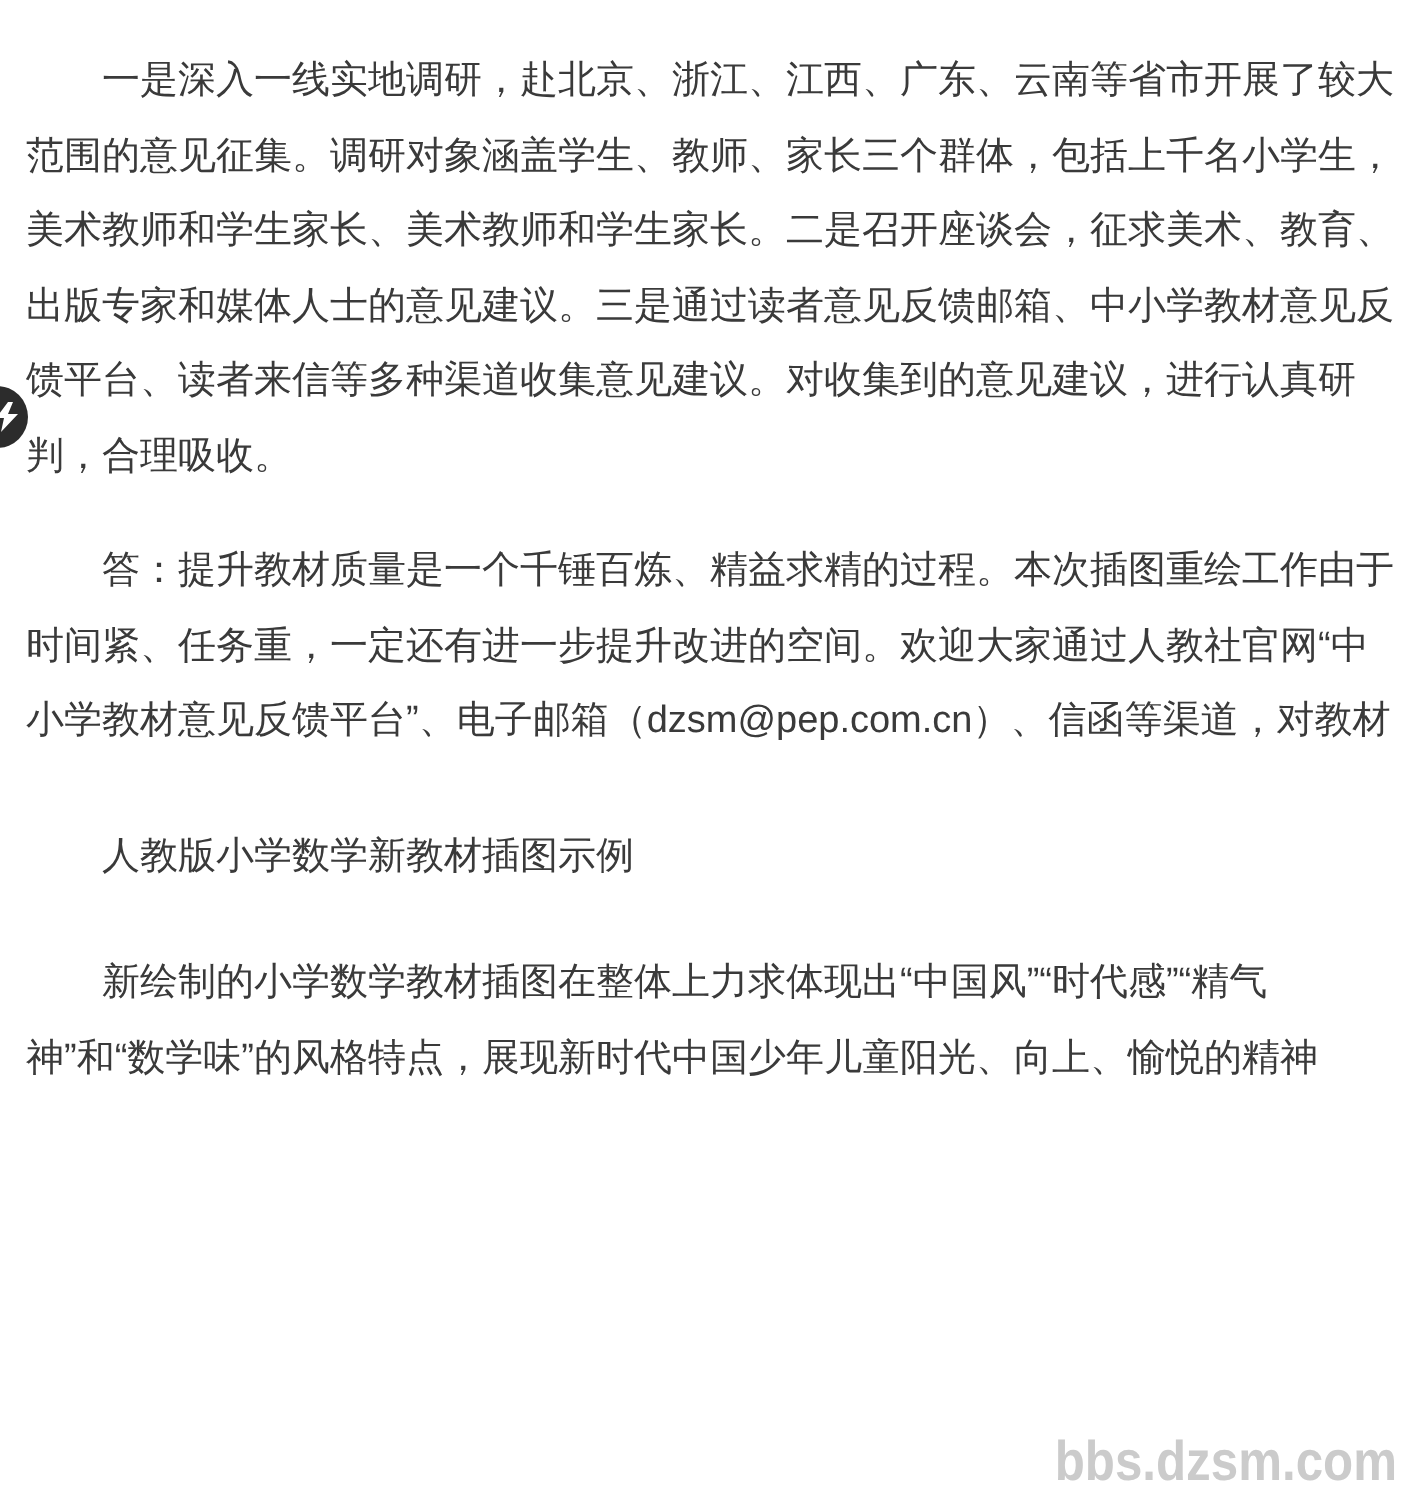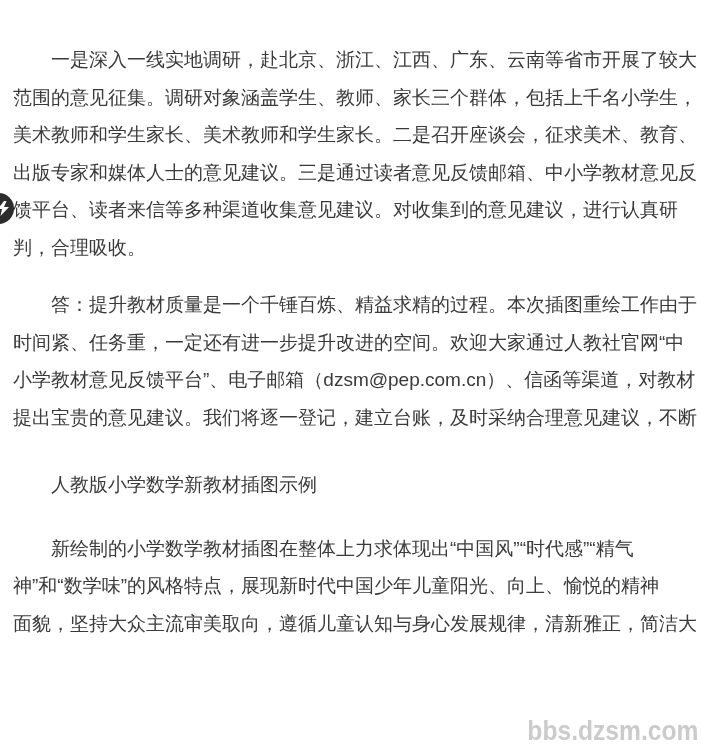--- a/index.html
+++ b/index.html
@@ -10,25 +10,24 @@
   .page {
     position: relative;
     width: 701px;
     height: 748px;
     overflow: hidden;
     background: #ffffff;
     font-family: "Liberation Sans", "DejaVu Sans", sans-serif;
   }
   .article {
     position: relative;
-    padding: 4px 11px 0 13px;
+    padding: 22px 11px 0 13px;
     color: #3a3a3a;
     font-size: 19px;
     line-height: 37.5px;
-    margin-top: 37px;
   }
   .para {
     margin: 0;
   }
   .para .line {
     display: block;
     white-space: nowrap;
   }
   .para .line:first-child {
     text-indent: 2em;
@@ -85,27 +84,25 @@
         <span class="line">范围的意见征集。调研对象涵盖学生、教师、家长三个群体，包括上千名小学生，</span>
         <span class="line">美术教师和学生家长、美术教师和学生家长。二是召开座谈会，征求美术、教育、</span>
         <span class="line">出版专家和媒体人士的意见建议。三是通过读者意见反馈邮箱、中小学教材意见反</span>
         <span class="line">馈平台、读者来信等多种渠道收集意见建议。对收集到的意见建议，进行认真研</span>
         <span class="line">判，合理吸收。</span>
       </div>
     <div class="para">
         <span class="line">答：提升教材质量是一个千锤百炼、精益求精的过程。本次插图重绘工作由于</span>
         <span class="line">时间紧、任务重，一定还有进一步提升改进的空间。欢迎大家通过人教社官网“中</span>
         <span class="line">小学教材意见反馈平台”、电子邮箱（dzsm@pep.com.cn）、信函等渠道，对教材</span>
-        <span class="line">提出宝贵的意见建议。我们将逐一登记，建立台账，及时采纳合理意见建议，不断</span>
       </div>
     <div class="para">
         <span class="line">人教版小学数学新教材插图示例</span>
       </div>
     <div class="para">
         <span class="line">新绘制的小学数学教材插图在整体上力求体现出“中国风”“时代感”“精气</span>
         <span class="line">神”和“数学味”的风格特点，展现新时代中国少年儿童阳光、向上、愉悦的精神</span>
-        <span class="line">面貌，坚持大众主流审美取向，遵循儿童认知与身心发展规律，清新雅正，简洁大</span>
       </div>
   </div>
 
   <div class="watermark">bbs.dzsm.com</div>
 
 </div>
 
 </body></html>

